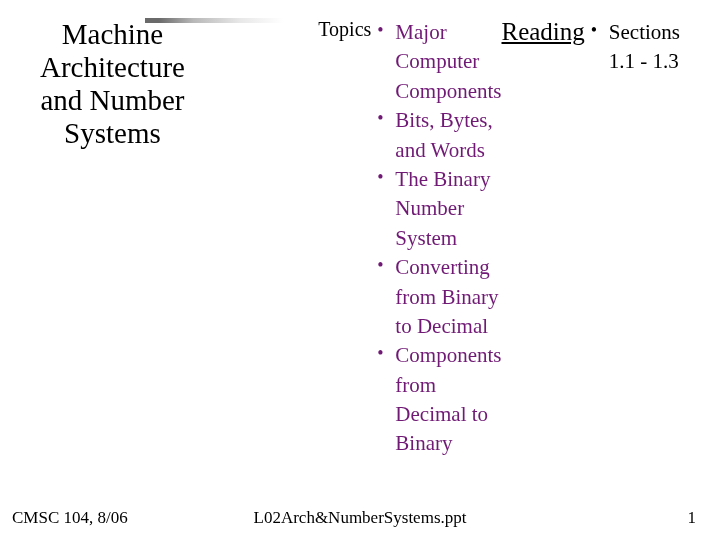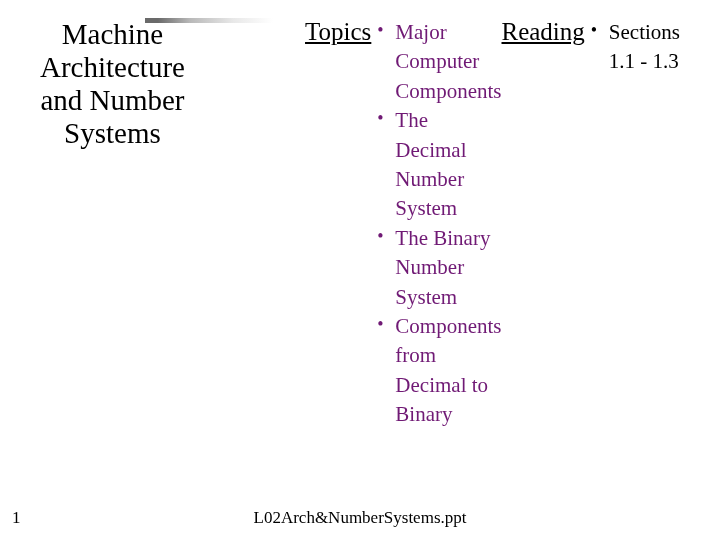--- a/index.html
+++ b/index.html
@@ -29,22 +29,21 @@
       margin-bottom: 14px;
     }
     .divider {
       width: 720px;
       margin-left: -40px;
       height: 5px;
       background: linear-gradient(to right, #6a6a6a 0%, #6a6a6a 8%, #b8b8b8 28%, #e8e8e8 55%, #ffffff 80%);
       margin-bottom: 22px;
     }
     .section-heading {
-      font-size: 25px;
-      text-decoration: underline;
+      font-size: 20px;
       color: #000;
       margin-left: 0px;
       margin-bottom: 12px;
     }
     .topics-list {
       list-style: none;
       margin-left: 0px;
       margin-bottom: 26px;
     }
     .topics-list li {
@@ -105,27 +104,29 @@
 </head>
 <body>
 
 <div class="slide">
   <h1 class="title">Machine Architecture and Number Systems</h1>
   <div class="divider"></div>
 
   <div class="section-heading">Topics</div>
   <ul class="topics-list">
     <li>Major Computer Components</li>
-    <li>The Decimal Number System</li>
+    <li>Bits, Bytes, and Words</li>
     <li>The Binary Number System</li>
+    <li>Converting from Binary to Decimal</li>
     <li>Components from Decimal to Binary</li>
   </ul>
 
   <div class="reading-heading">Reading</div>
   <ul class="reading-list">
     <li>Sections 1.1 - 1.3</li>
   </ul>
 
   <div class="footer">
+    <span>CMSC 104, 8/06</span>
     <span class="footer-center">L02Arch&amp;NumberSystems.ppt</span>
     <span>1</span>
   </div>
 </div>
 
 </body></html>

